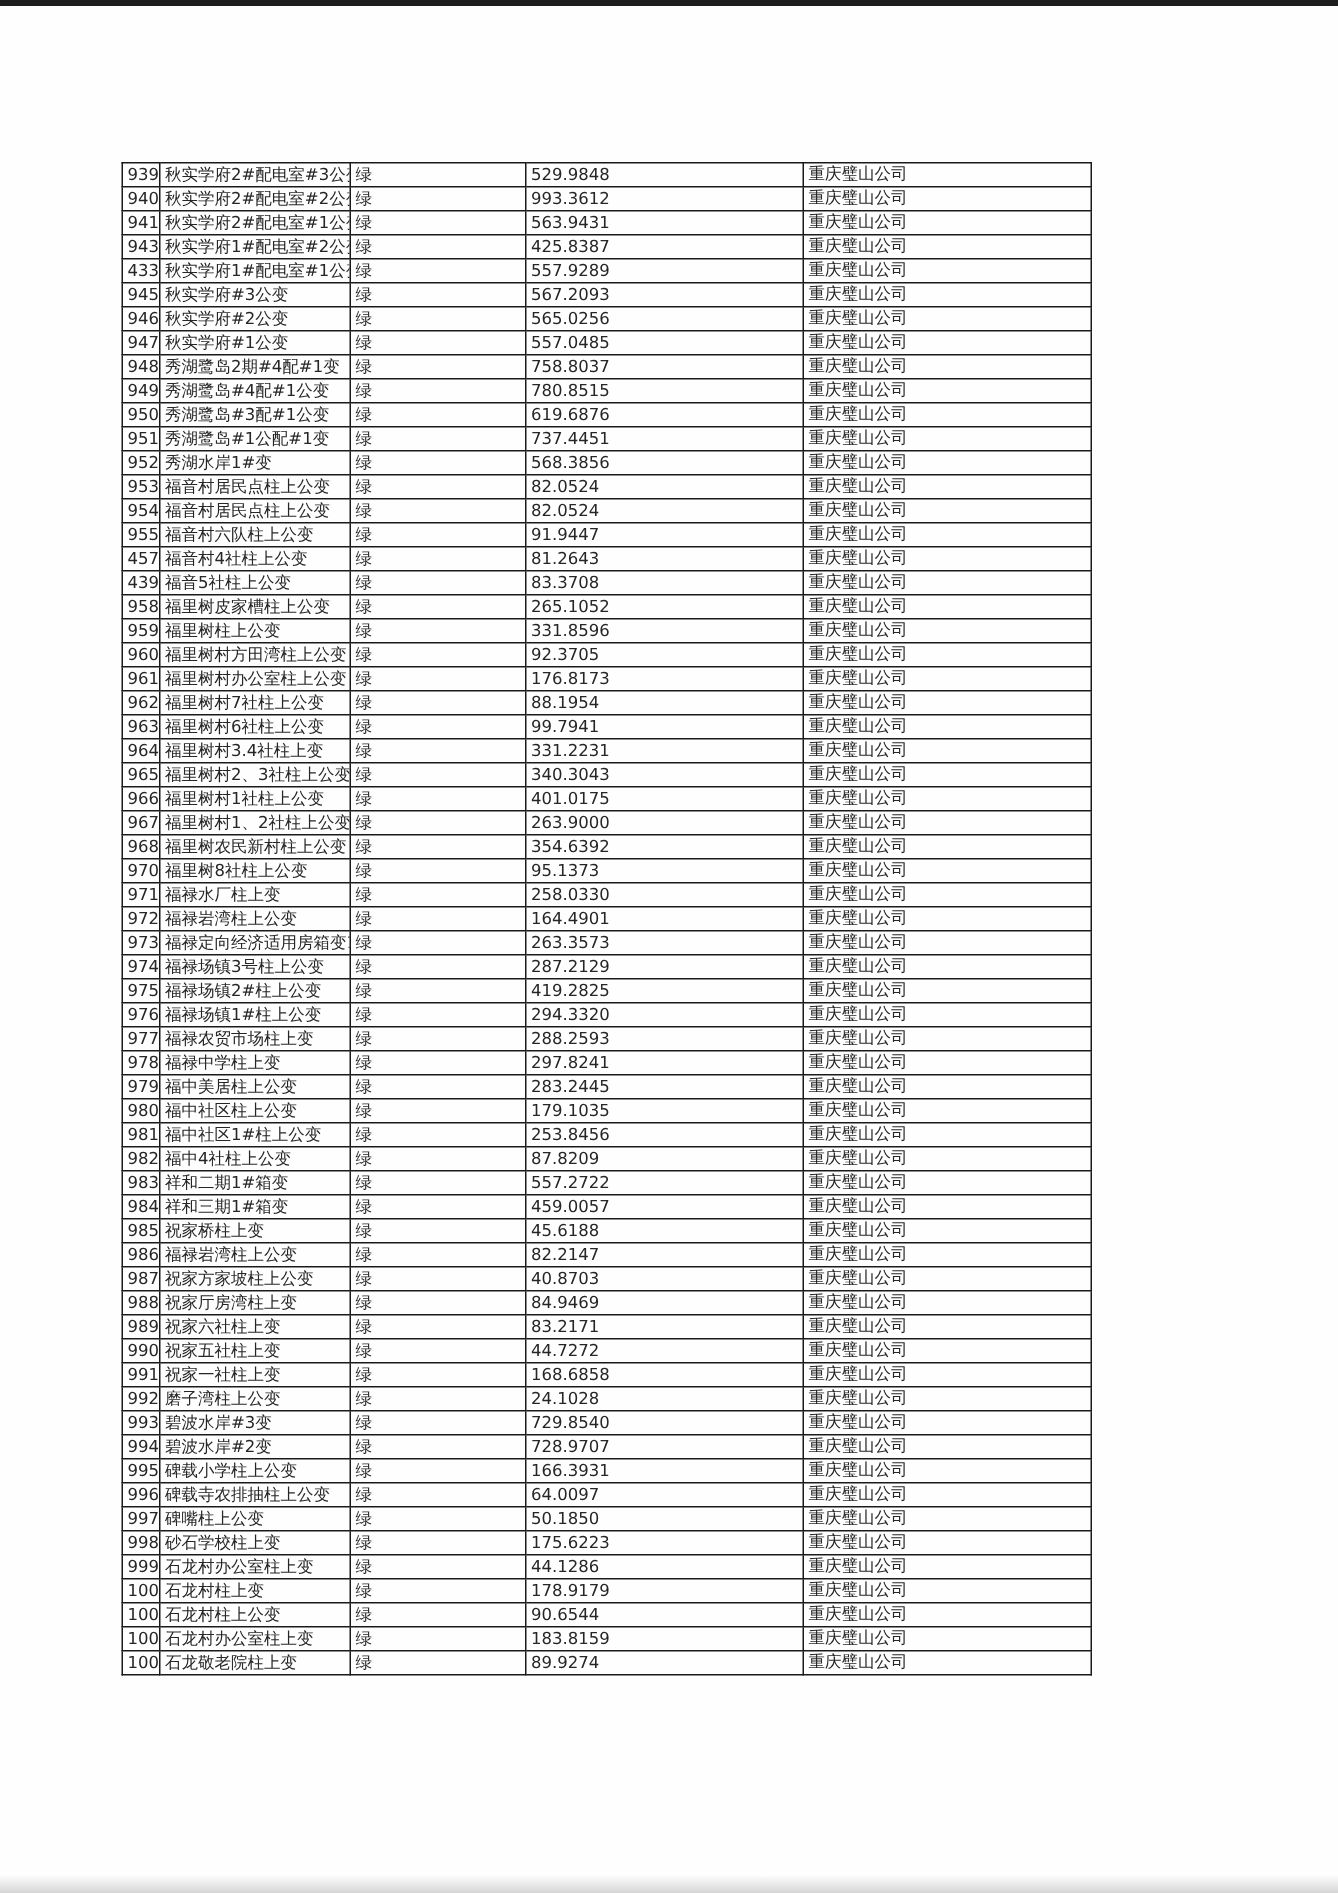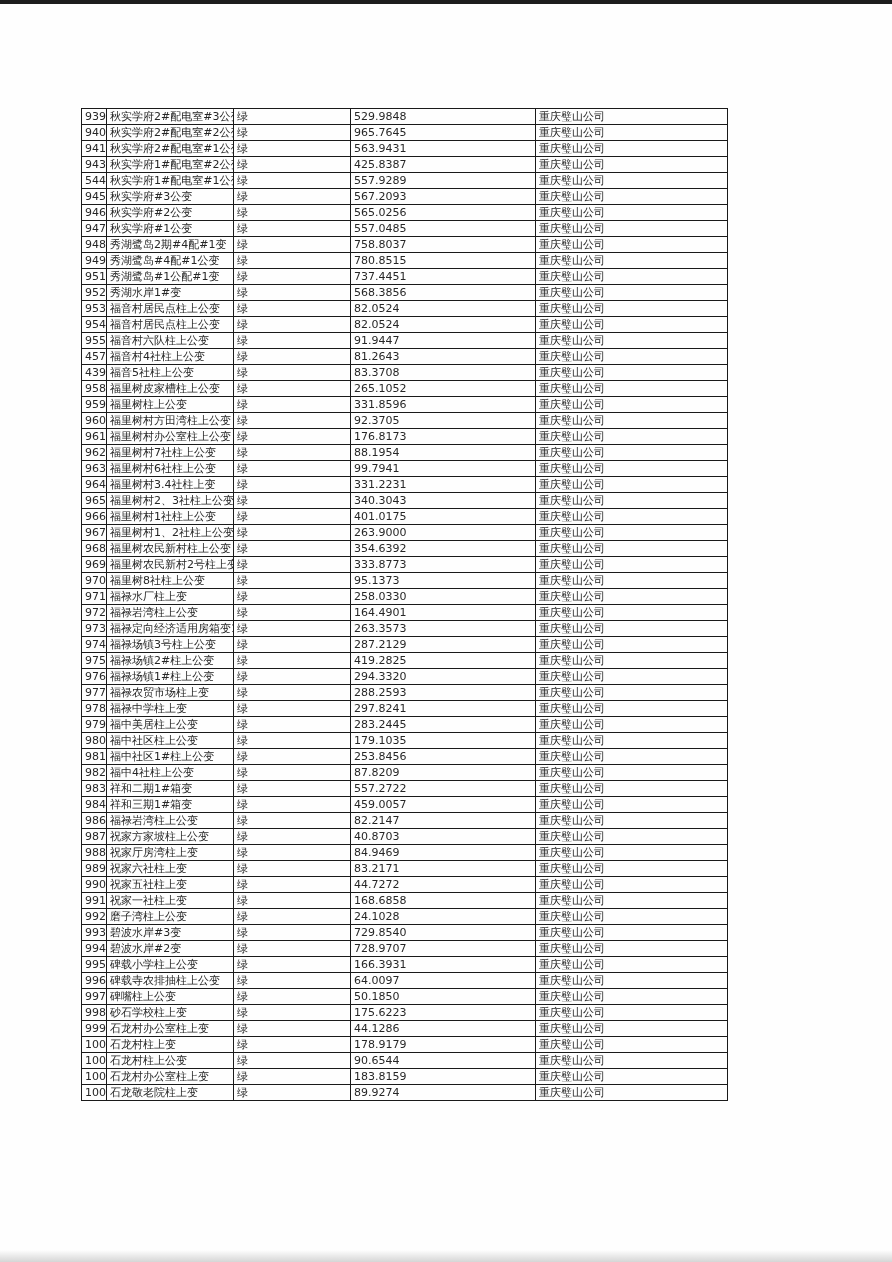--- a/index.html
+++ b/index.html
@@ -82,39 +82,39 @@
           <td class="c-id">939</td>
           <td class="c-name">秋实学府2#配电室#3公变</td>
           <td class="c-status">绿</td>
           <td class="c-value">529.9848</td>
           <td class="c-company">重庆璧山公司</td>
         </tr>
         <tr>
           <td class="c-id">940</td>
           <td class="c-name">秋实学府2#配电室#2公变</td>
           <td class="c-status">绿</td>
-          <td class="c-value">965.7645</td>
+          <td class="c-value">993.3612</td>
           <td class="c-company">重庆璧山公司</td>
         </tr>
         <tr>
           <td class="c-id">941</td>
           <td class="c-name">秋实学府2#配电室#1公变</td>
           <td class="c-status">绿</td>
           <td class="c-value">563.9431</td>
           <td class="c-company">重庆璧山公司</td>
         </tr>
         <tr>
           <td class="c-id">943</td>
           <td class="c-name">秋实学府1#配电室#2公变</td>
           <td class="c-status">绿</td>
           <td class="c-value">425.8387</td>
           <td class="c-company">重庆璧山公司</td>
         </tr>
         <tr>
-          <td class="c-id">544</td>
+          <td class="c-id">433</td>
           <td class="c-name">秋实学府1#配电室#1公变</td>
           <td class="c-status">绿</td>
           <td class="c-value">557.9289</td>
           <td class="c-company">重庆璧山公司</td>
         </tr>
         <tr>
           <td class="c-id">945</td>
           <td class="c-name">秋实学府#3公变</td>
           <td class="c-status">绿</td>
           <td class="c-value">567.2093</td>
@@ -142,20 +142,27 @@
           <td class="c-company">重庆璧山公司</td>
         </tr>
         <tr>
           <td class="c-id">949</td>
           <td class="c-name">秀湖鹭岛#4配#1公变</td>
           <td class="c-status">绿</td>
           <td class="c-value">780.8515</td>
           <td class="c-company">重庆璧山公司</td>
         </tr>
         <tr>
+          <td class="c-id">950</td>
+          <td class="c-name">秀湖鹭岛#3配#1公变</td>
+          <td class="c-status">绿</td>
+          <td class="c-value">619.6876</td>
+          <td class="c-company">重庆璧山公司</td>
+        </tr>
+        <tr>
           <td class="c-id">951</td>
           <td class="c-name">秀湖鹭岛#1公配#1变</td>
           <td class="c-status">绿</td>
           <td class="c-value">737.4451</td>
           <td class="c-company">重庆璧山公司</td>
         </tr>
         <tr>
           <td class="c-id">952</td>
           <td class="c-name">秀湖水岸1#变</td>
           <td class="c-status">绿</td>
@@ -268,27 +275,20 @@
           <td class="c-company">重庆璧山公司</td>
         </tr>
         <tr>
           <td class="c-id">968</td>
           <td class="c-name">福里树农民新村柱上公变</td>
           <td class="c-status">绿</td>
           <td class="c-value">354.6392</td>
           <td class="c-company">重庆璧山公司</td>
         </tr>
         <tr>
-          <td class="c-id">969</td>
-          <td class="c-name">福里树农民新村2号柱上变</td>
-          <td class="c-status">绿</td>
-          <td class="c-value">333.8773</td>
-          <td class="c-company">重庆璧山公司</td>
-        </tr>
-        <tr>
           <td class="c-id">970</td>
           <td class="c-name">福里树8社柱上公变</td>
           <td class="c-status">绿</td>
           <td class="c-value">95.1373</td>
           <td class="c-company">重庆璧山公司</td>
         </tr>
         <tr>
           <td class="c-id">971</td>
           <td class="c-name">福禄水厂柱上变</td>
           <td class="c-status">绿</td>
@@ -377,20 +377,27 @@
           <td class="c-name">祥和二期1#箱变</td>
           <td class="c-status">绿</td>
           <td class="c-value">557.2722</td>
           <td class="c-company">重庆璧山公司</td>
         </tr>
         <tr>
           <td class="c-id">984</td>
           <td class="c-name">祥和三期1#箱变</td>
           <td class="c-status">绿</td>
           <td class="c-value">459.0057</td>
+          <td class="c-company">重庆璧山公司</td>
+        </tr>
+        <tr>
+          <td class="c-id">985</td>
+          <td class="c-name">祝家桥柱上变</td>
+          <td class="c-status">绿</td>
+          <td class="c-value">45.6188</td>
           <td class="c-company">重庆璧山公司</td>
         </tr>
         <tr>
           <td class="c-id">986</td>
           <td class="c-name">福禄岩湾柱上公变</td>
           <td class="c-status">绿</td>
           <td class="c-value">82.2147</td>
           <td class="c-company">重庆璧山公司</td>
         </tr>
         <tr>

